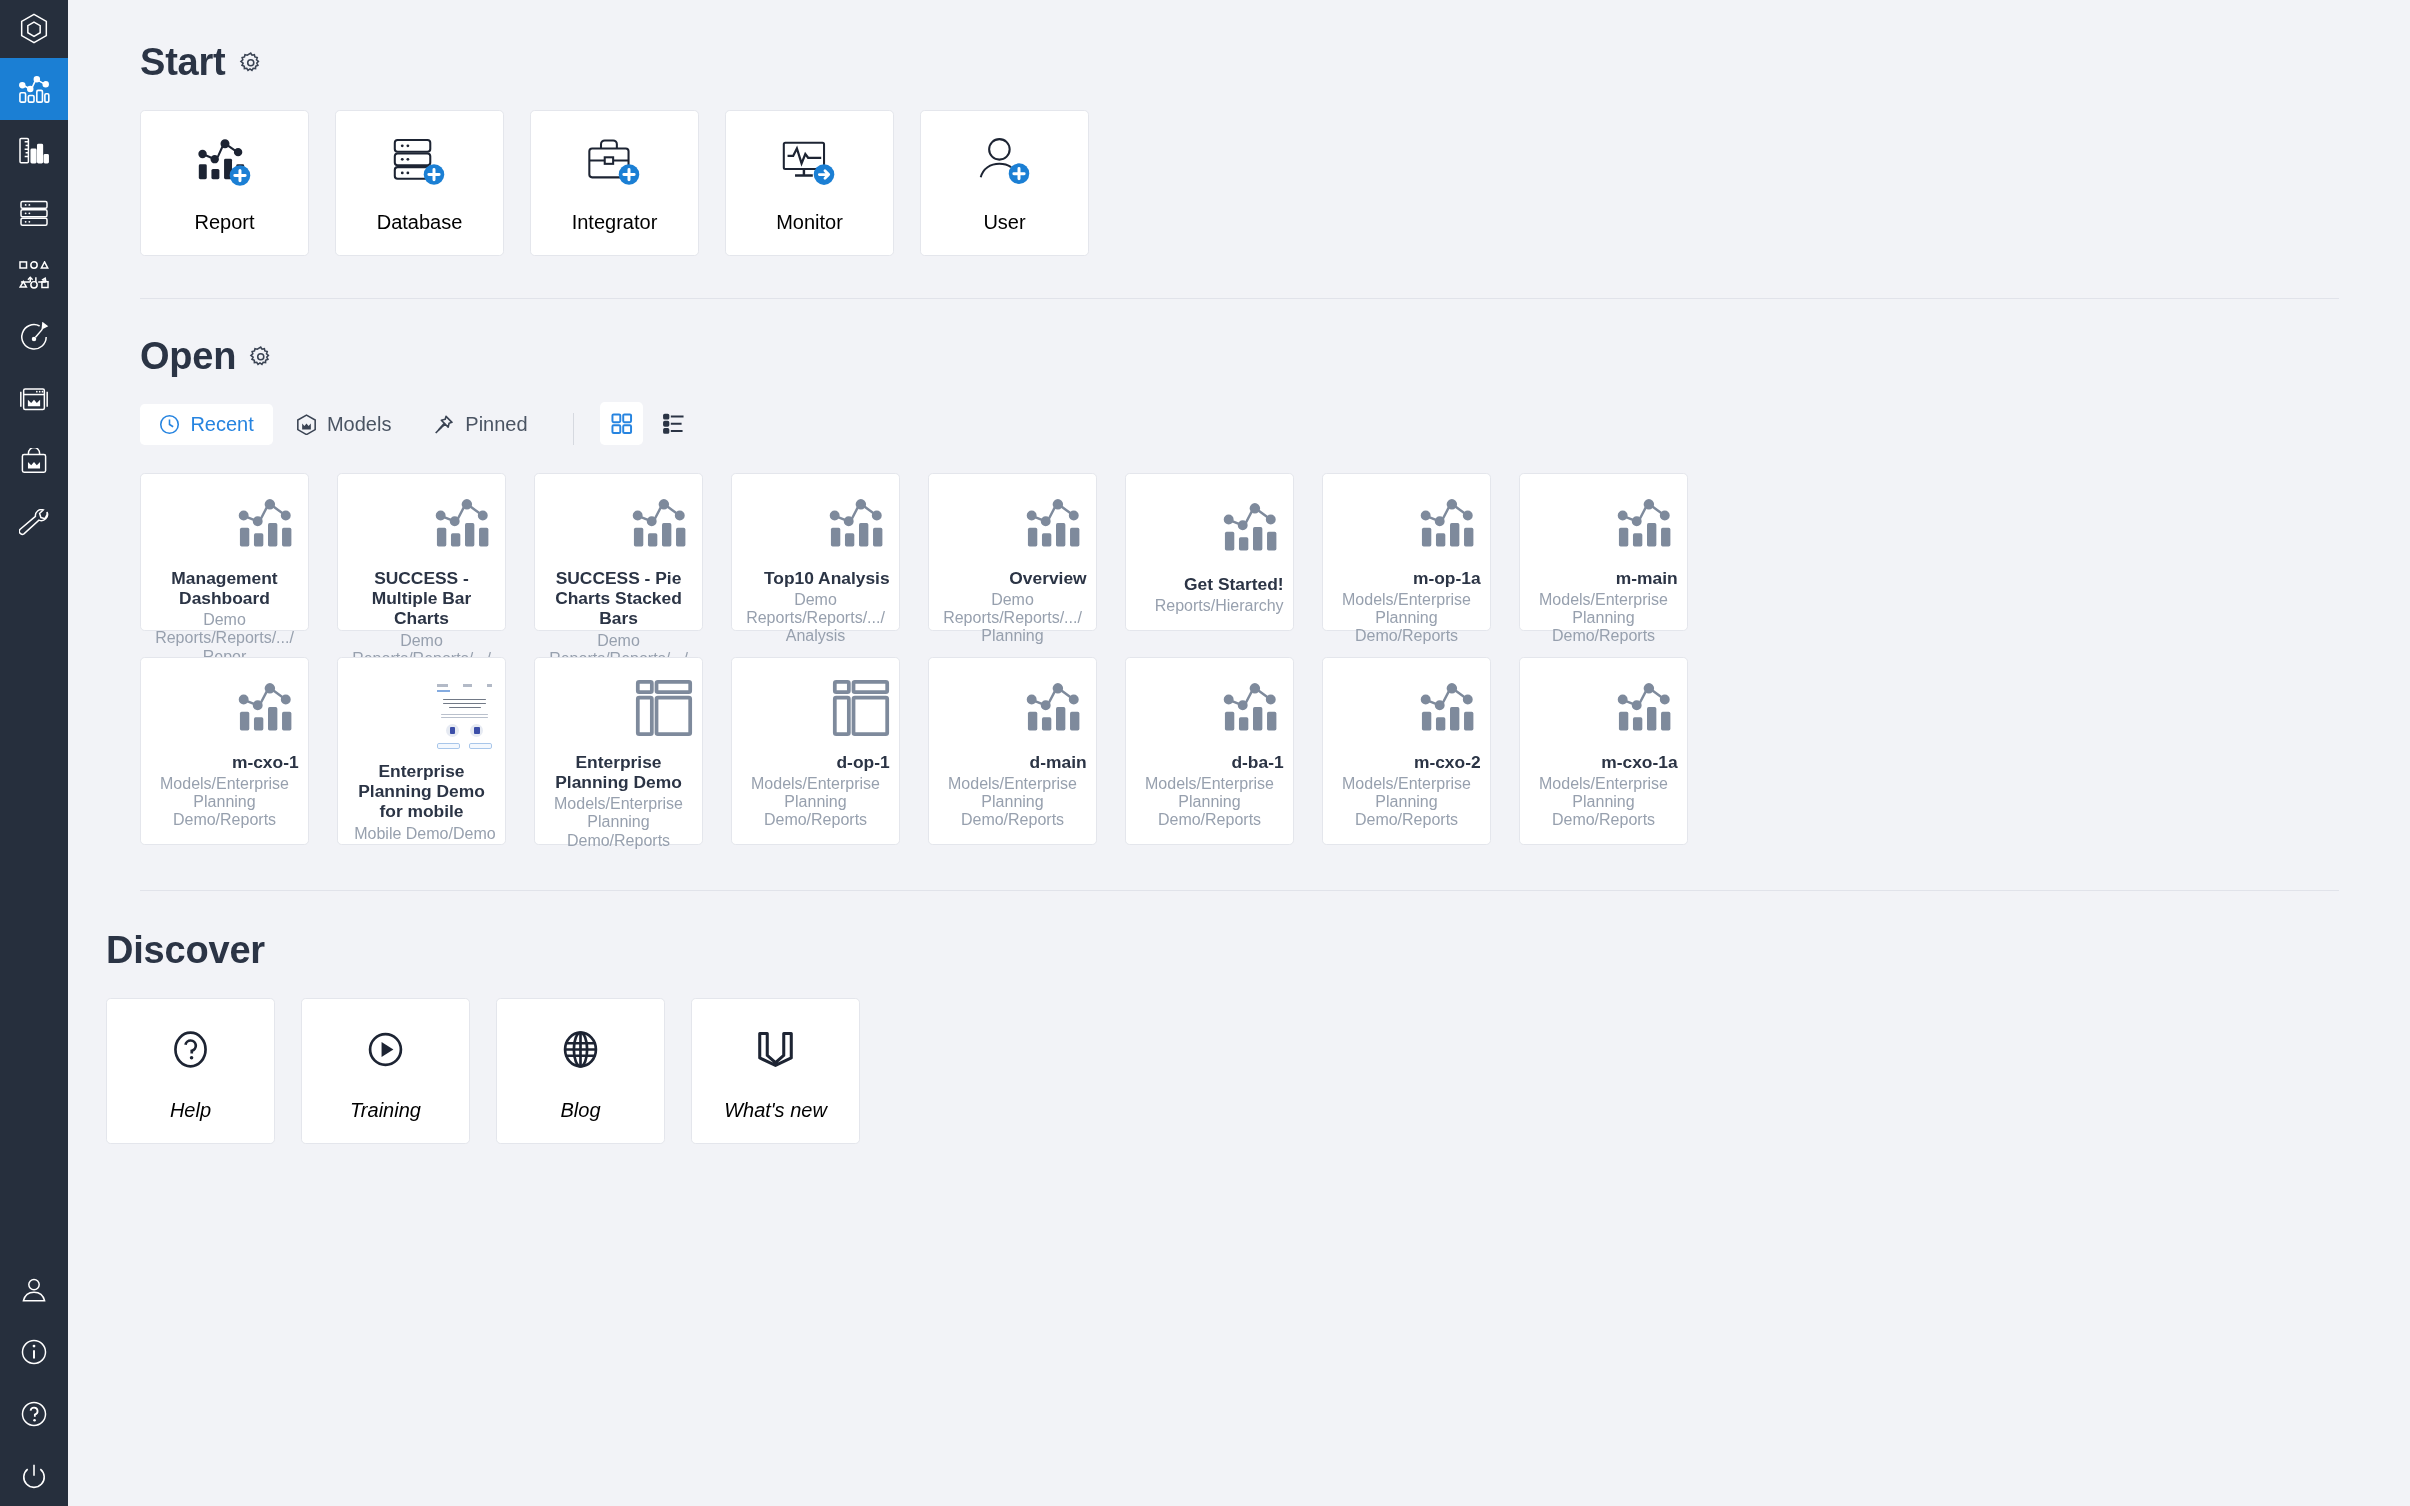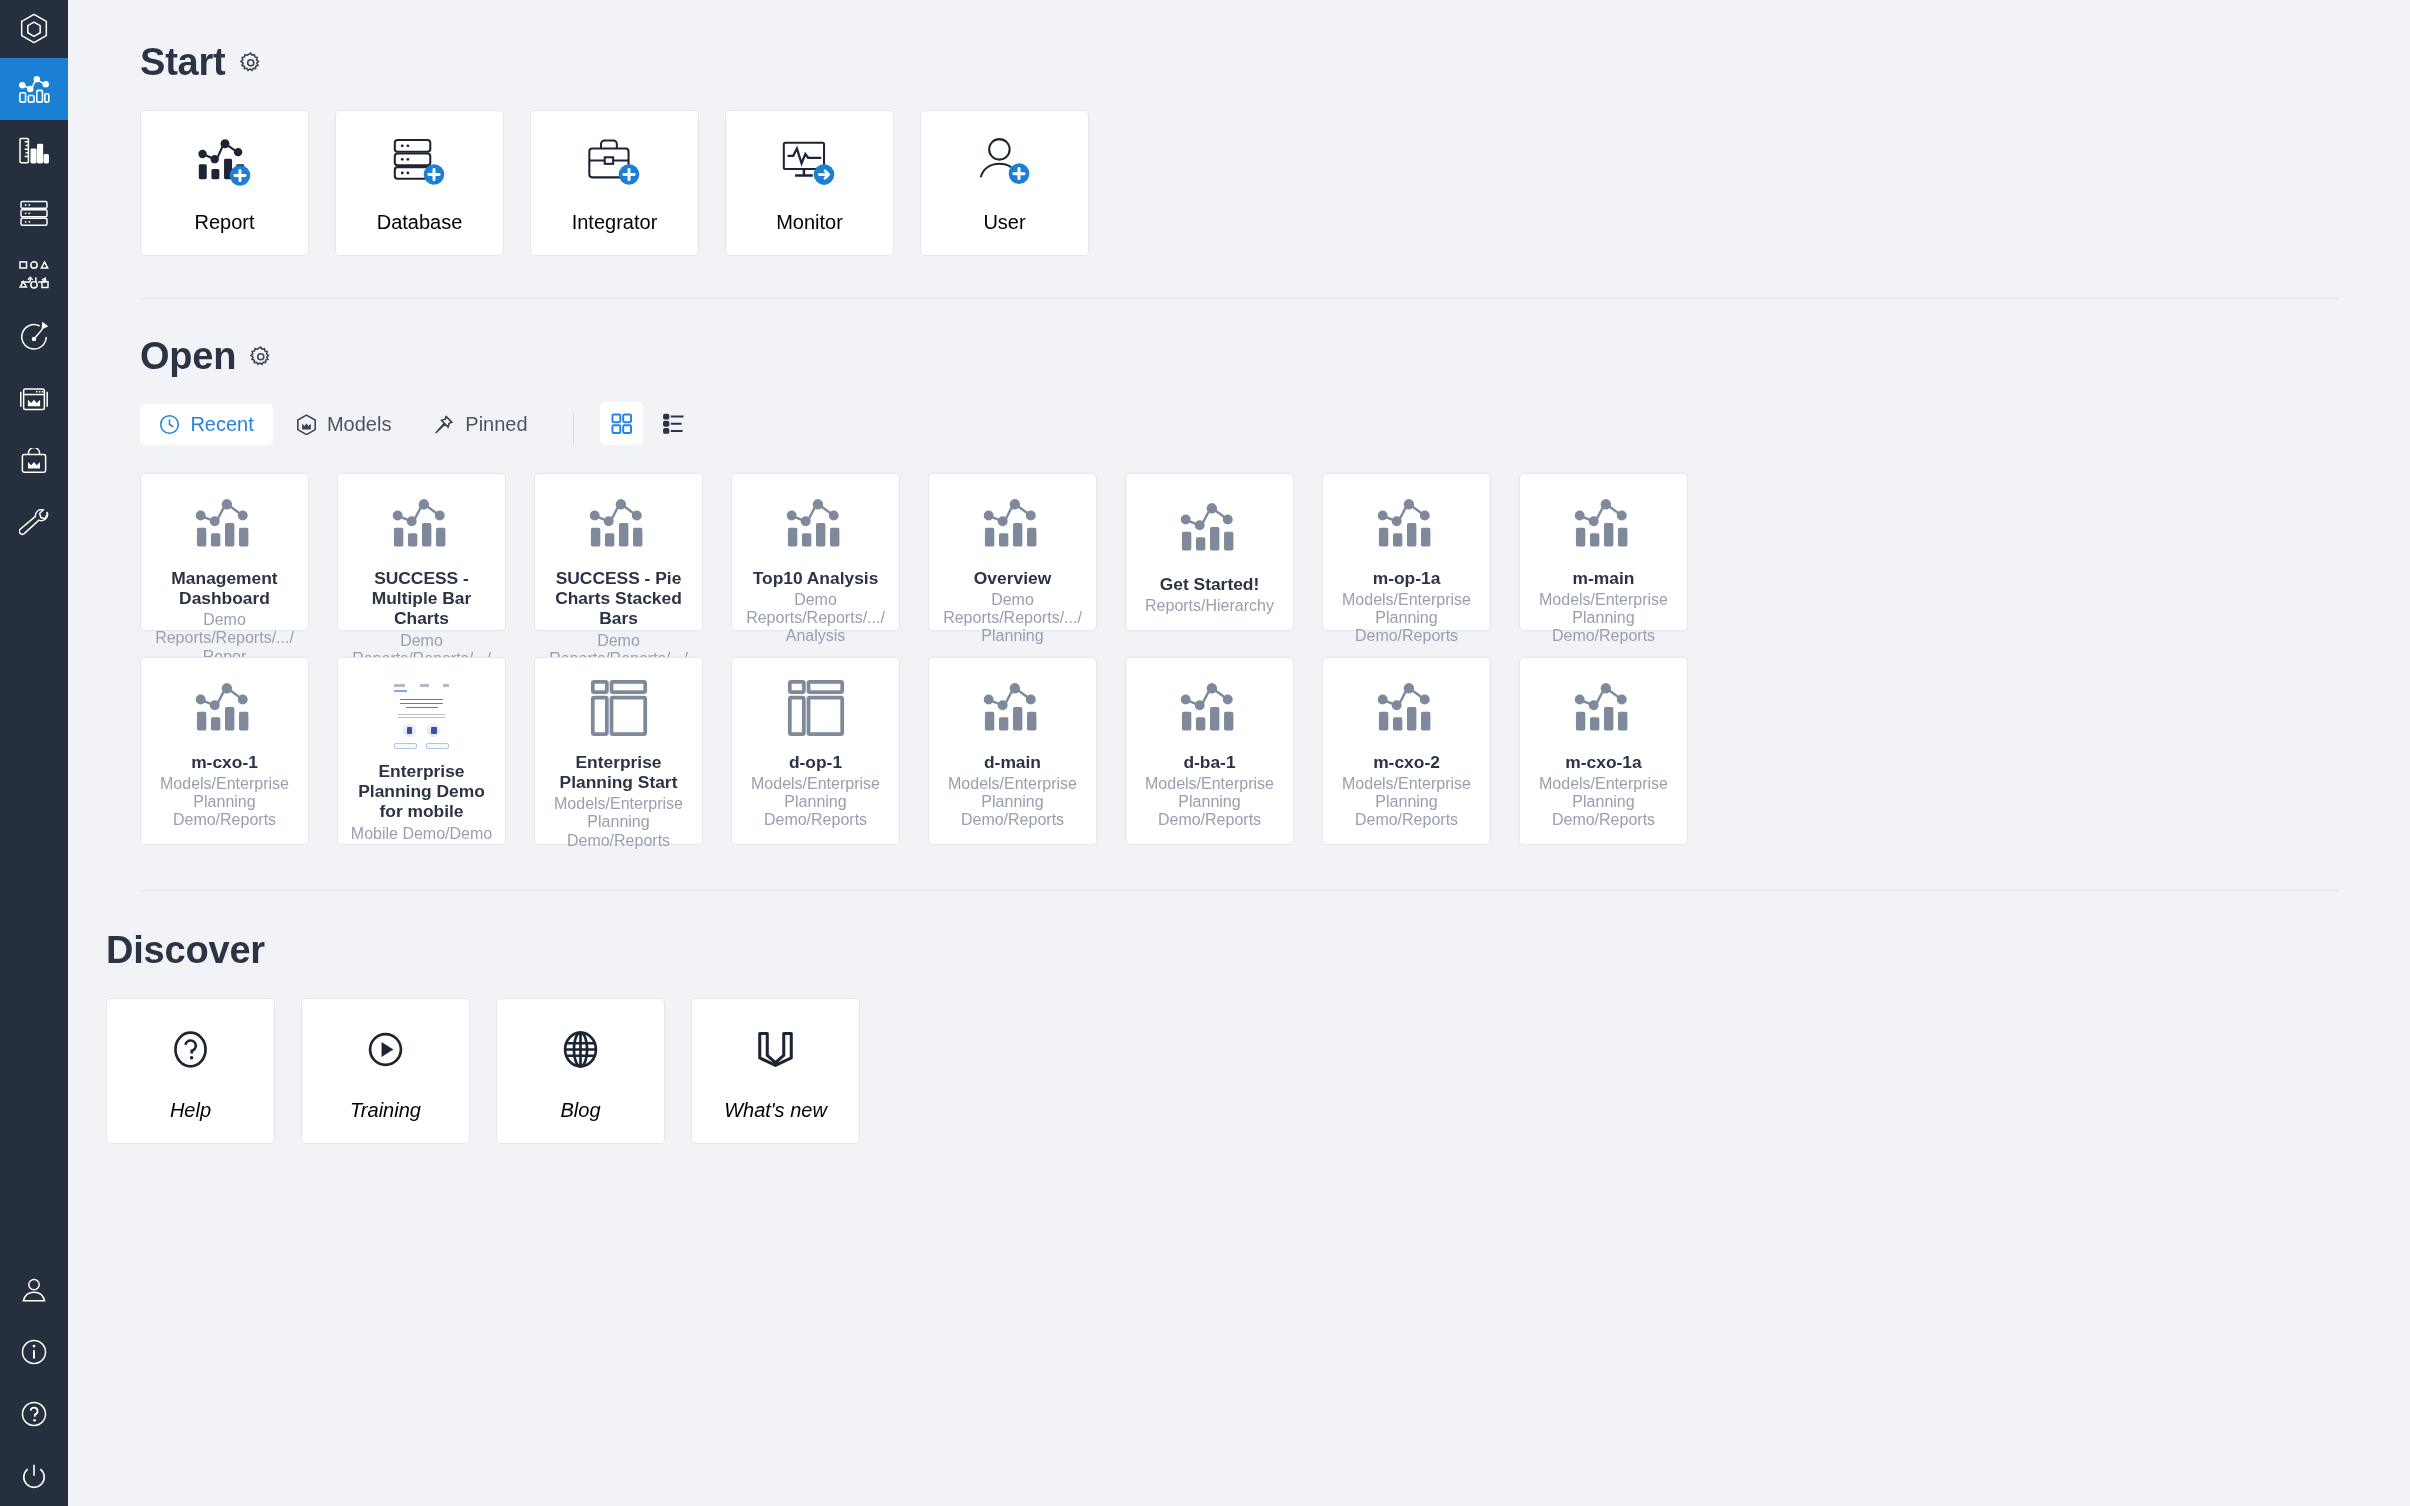--- a/index.html
+++ b/index.html
@@ -126,21 +126,21 @@
     gap: 26px 28px;
   }
   .rcard {
     width: 169px;
     background: #ffffff;
     border: 0.9px solid #e4e6ec;
     border-radius: 4.7px;
     padding: 21px 9.4px 15px 9.4px;
     display: flex;
     flex-direction: column;
-    align-items: center;
+    align-items: flex-end;
   }
   .rcard.h1 { height: 158px; }
   .rcard.h2 { height: 188px; }
   .rcard-thumb {
     height: 73px;
     display: flex;
     align-items: center;
     justify-content: center;
     margin-bottom: 11.3px;
   }
@@ -677,21 +677,21 @@
           </div>
           <div class="rcard h2">
             <div class="rcard-thumb">
               <span><svg width="58" height="58" viewBox="0 0 62 62" fill="none" stroke="#7e8a9c" stroke-width="4">
                   <rect x="3" y="3" width="15" height="11" rx="1.5"></rect>
                   <rect x="23" y="3" width="36" height="11" rx="1.5"></rect>
                   <rect x="3" y="20" width="15" height="39" rx="1.5"></rect>
                   <rect x="23" y="20" width="36" height="39" rx="1.5"></rect>
                 </svg></span>
             </div>
-            <div class="rcard-title">Enterprise Planning Start</div>
+            <div class="rcard-title">Enterprise Planning Demo</div>
             <div class="rcard-path">Models/Enterprise Planning Demo/Reports</div>
           </div>
           <div class="rcard h2">
             <div class="rcard-thumb">
               <span><svg width="58" height="58" viewBox="0 0 62 62" fill="none" stroke="#7e8a9c" stroke-width="4">
                   <rect x="3" y="3" width="15" height="11" rx="1.5"></rect>
                   <rect x="23" y="3" width="36" height="11" rx="1.5"></rect>
                   <rect x="3" y="20" width="15" height="39" rx="1.5"></rect>
                   <rect x="23" y="20" width="36" height="39" rx="1.5"></rect>
                 </svg></span>

